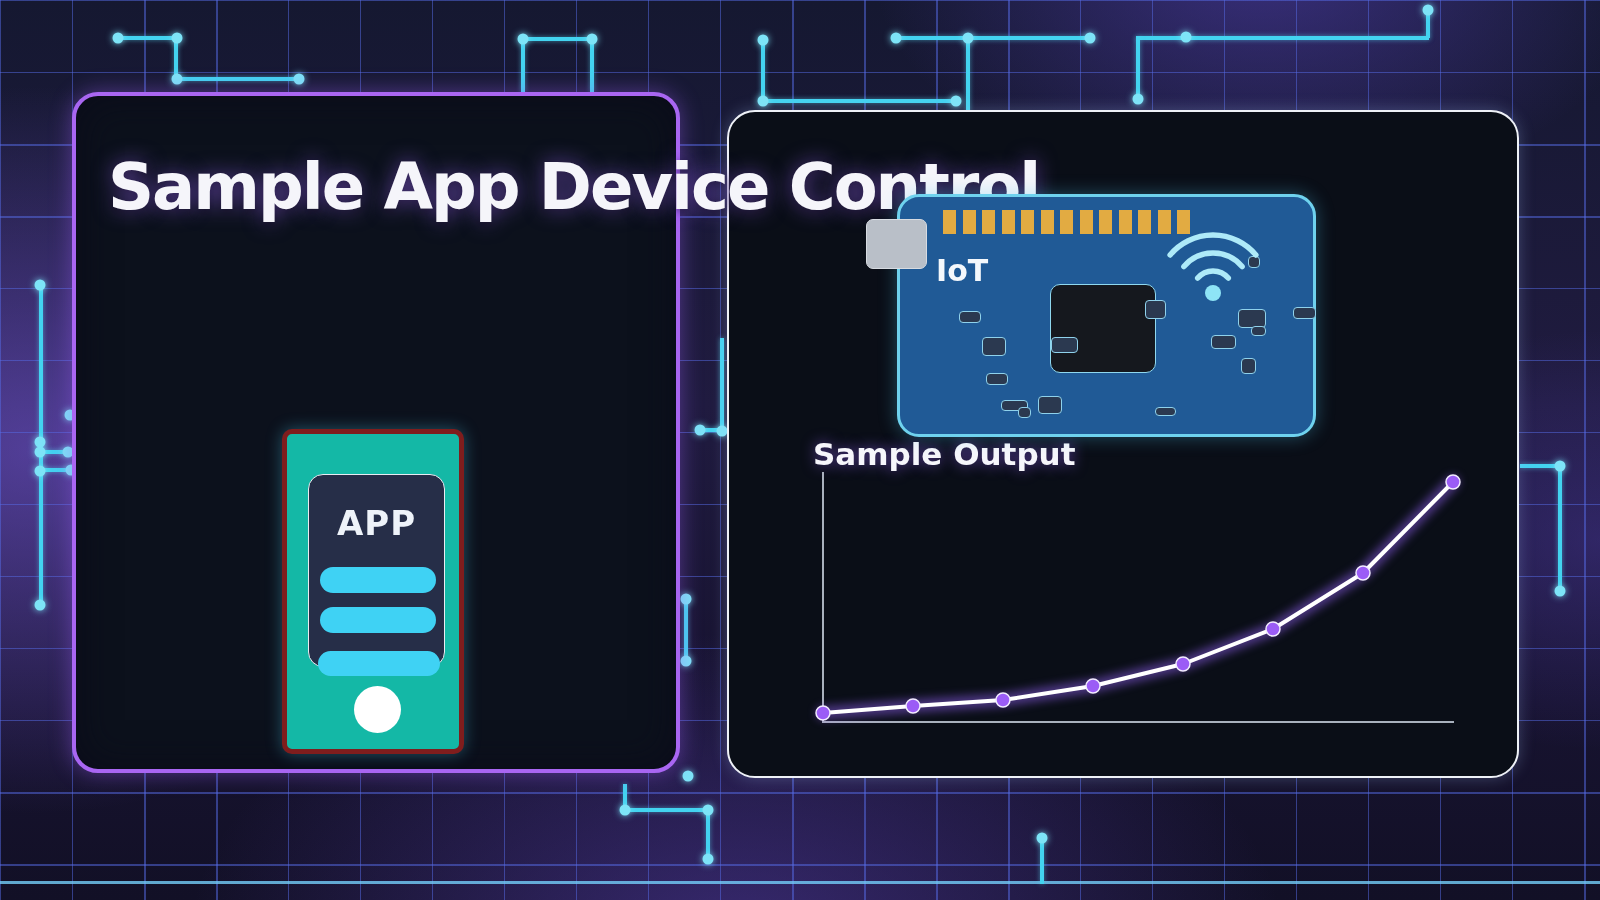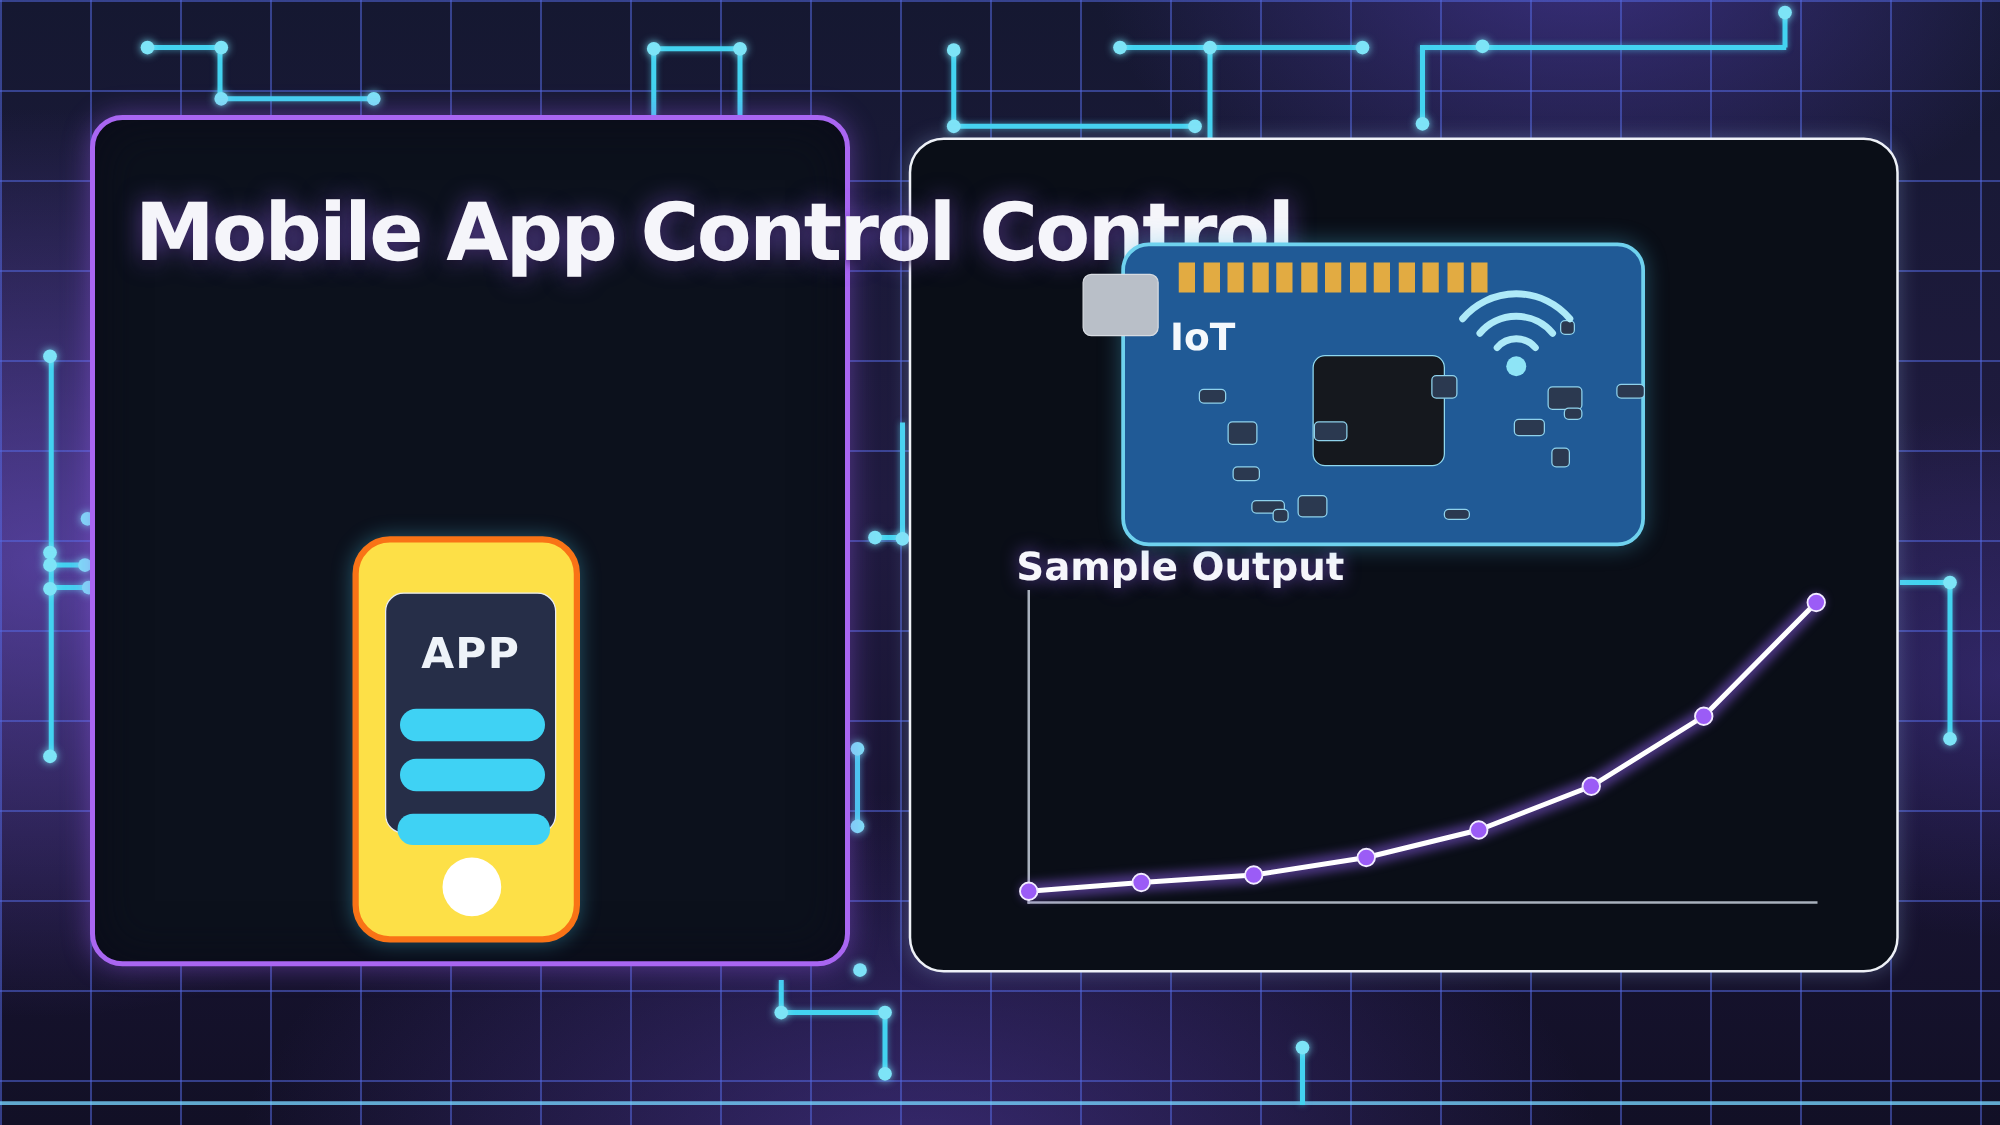--- a/index.html
+++ b/index.html
@@ -30,22 +30,22 @@
     background:#0c111c;border:4px solid #a966f2;box-sizing:border-box;
     box-shadow:0 0 22px rgba(156,96,244,.45), inset 0 0 40px rgba(10,10,25,.8);z-index:2;}
   .card-right{position:absolute;left:727px;top:110px;width:792px;height:668px;border-radius:28px;
     background:#0a0e17;border:2.5px solid #eef1f7;box-sizing:border-box;
     box-shadow:0 0 16px rgba(170,200,255,.28);z-index:3;text-align:center;}
   .page-title{position:absolute;left:108px;top:150px;z-index:4;white-space:nowrap;
     font-size:64px;font-weight:800;letter-spacing:-2px;color:#f5f5fa;
     text-shadow:0 0 20px rgba(152,102,248,.55),0 2px 8px rgba(0,0,0,.6);}
   .subtitle{position:absolute;left:38px;top:141px;font-size:27px;color:#ccd2de;letter-spacing:.5px;}
   
-  .phone{position:absolute;left:206px;top:333px;width:182px;height:325px;border-radius:30px;
-    background:#fde047;border:5px solid #f97316;box-sizing:border-box;
+  .phone{position:absolute;left:206px;top:333px;width:182px;height:325px;border-radius:10px;
+    background:#14b8a6;border:5px solid #7f1d1d;box-sizing:border-box;
     box-shadow:0 0 16px rgba(80,212,245,.35);}
   .screen{position:absolute;left:21px;top:40px;width:137px;height:193px;border-radius:15px;
     background:#262e48;border:1.5px solid #e9ecf2;box-sizing:border-box;}
   .app-label{position:absolute;left:0;right:0;top:28px;text-align:center;
     font-size:34px;font-weight:800;letter-spacing:1px;color:#eef3f9;}
   .bar{position:absolute;background:#3fd2f4;border-radius:13px;}
   .home{position:absolute;left:67px;top:252px;width:47px;height:47px;border-radius:50%;background:#ffffff;}
   
   .board{position:absolute;left:897px;top:194px;width:419px;height:243px;border-radius:22px;
     background:#205a96;border:3px solid #6fd2ee;box-sizing:border-box;z-index:5;
@@ -155,21 +155,21 @@
         <circle cx="111" cy="249" r="7" fill="#9b5cf6" stroke="#f2ecff" stroke-width="1.5"></circle>
         <circle cx="201" cy="243" r="7" fill="#9b5cf6" stroke="#f2ecff" stroke-width="1.5"></circle>
         <circle cx="291" cy="229" r="7" fill="#9b5cf6" stroke="#f2ecff" stroke-width="1.5"></circle>
         <circle cx="381" cy="207" r="7" fill="#9b5cf6" stroke="#f2ecff" stroke-width="1.5"></circle>
         <circle cx="471" cy="172" r="7" fill="#9b5cf6" stroke="#f2ecff" stroke-width="1.5"></circle>
         <circle cx="561" cy="116" r="7" fill="#9b5cf6" stroke="#f2ecff" stroke-width="1.5"></circle>
         <circle cx="651" cy="25" r="7" fill="#9b5cf6" stroke="#f2ecff" stroke-width="1.5"></circle>
       </svg>
   </div>
 
-  <div class="page-title">Mobile App Control Control</div>
+  <div class="page-title">Sample App Device Control</div>
 
   <div class="board">
     <div class="usb"></div>
     <div class="pins" id="pins">
         <div class="pin"></div>
         <div class="pin"></div>
         <div class="pin"></div>
         <div class="pin"></div>
         <div class="pin"></div>
         <div class="pin"></div>

